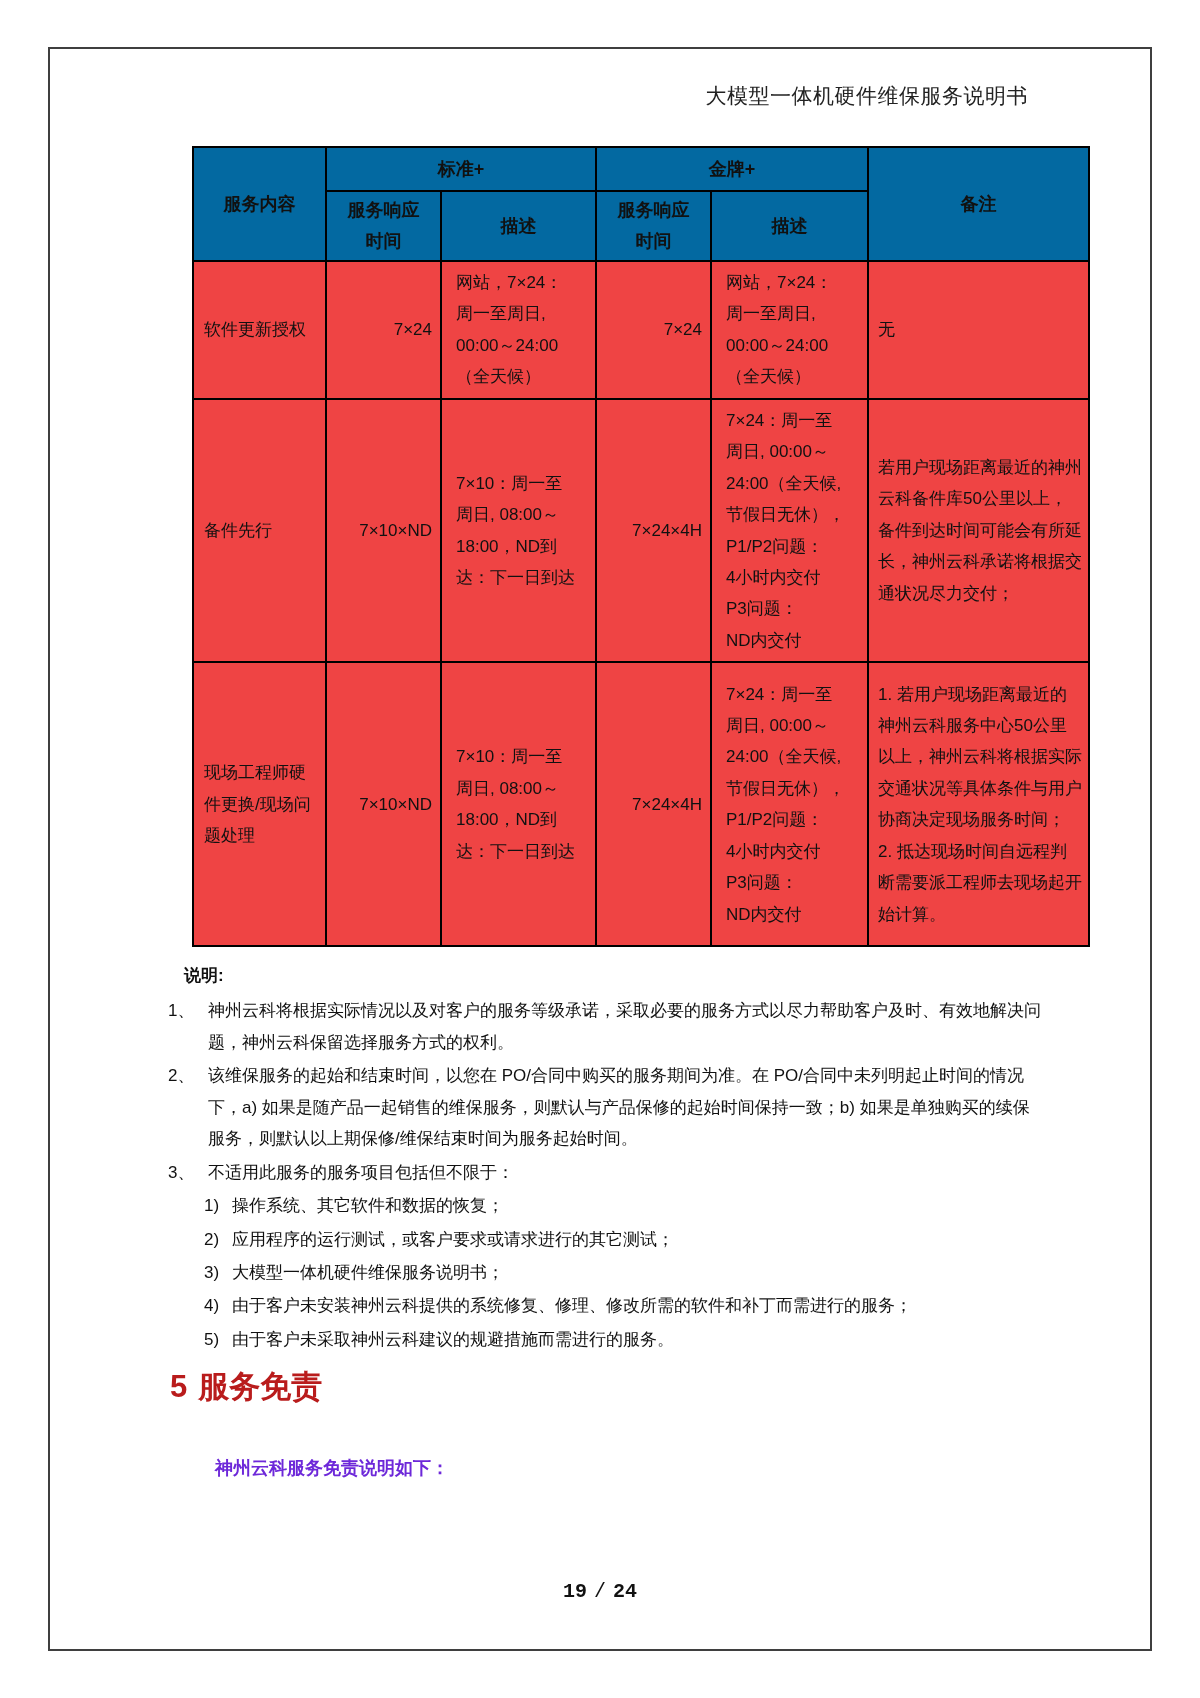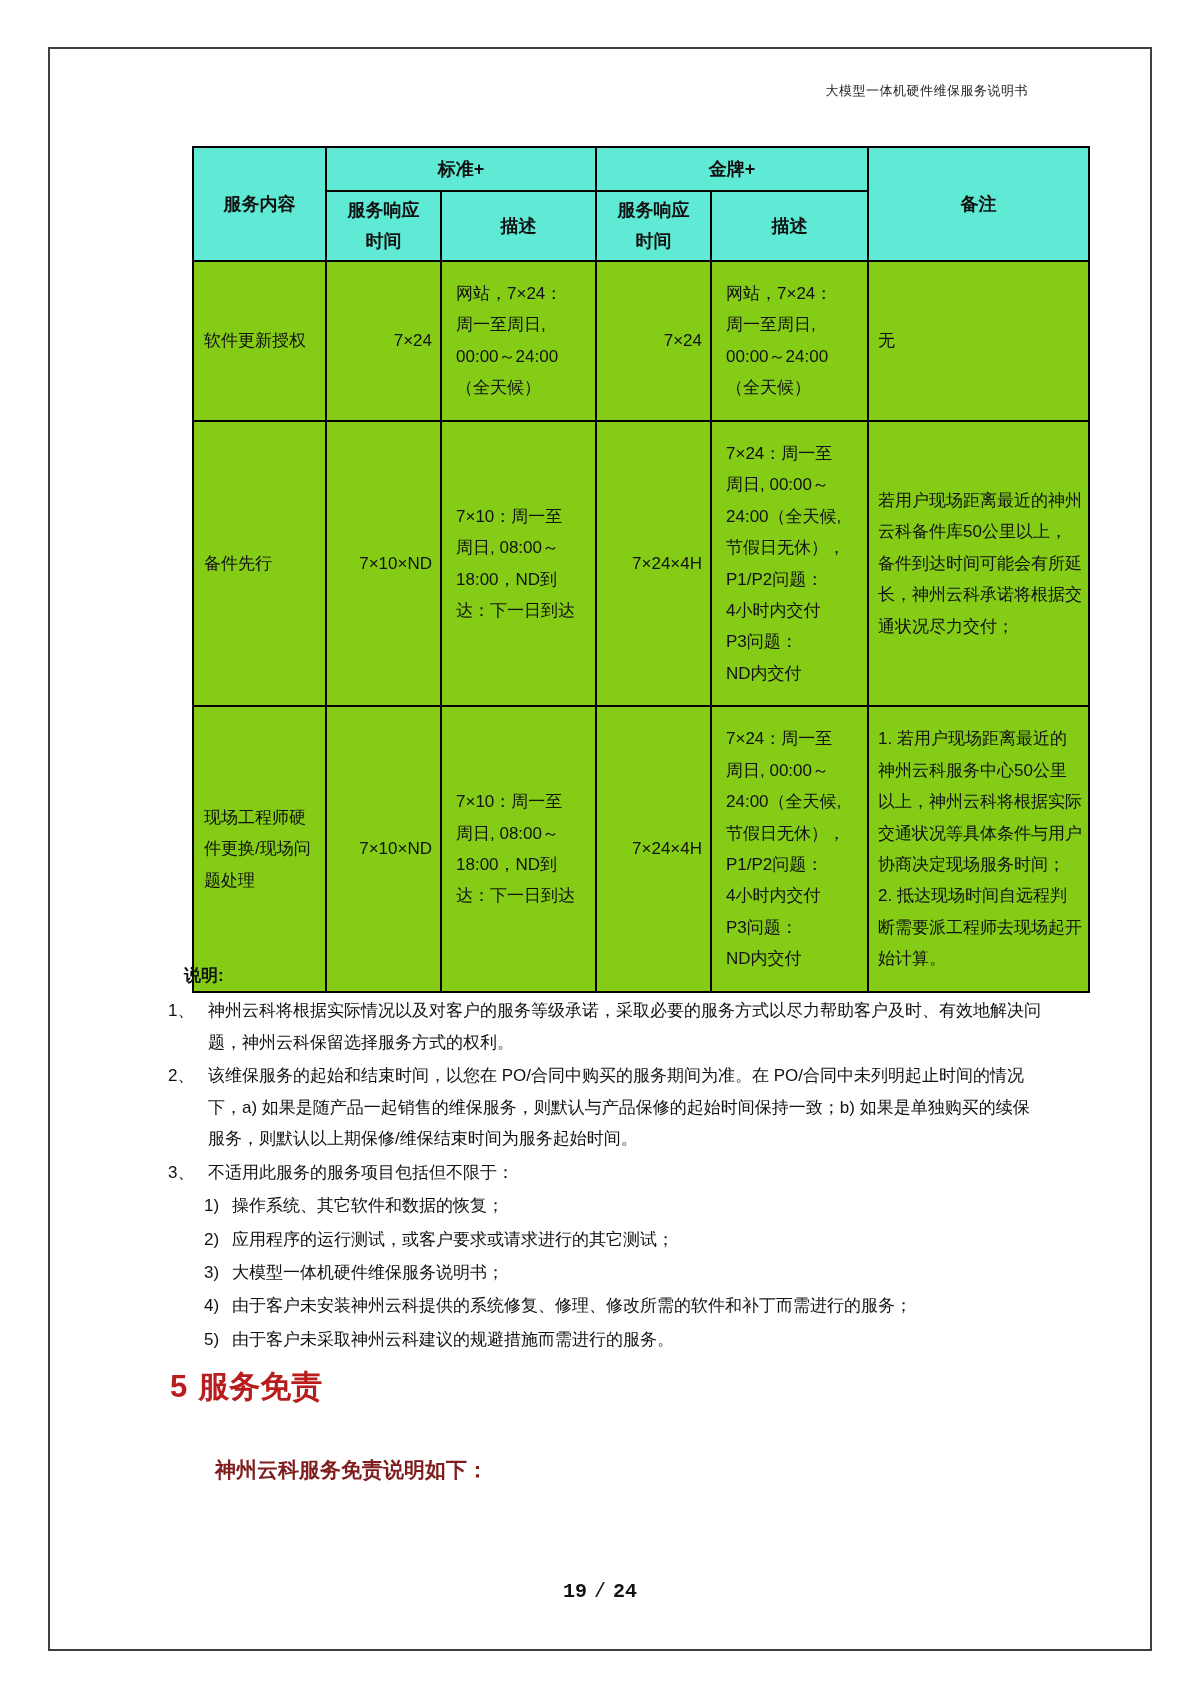--- a/index.html
+++ b/index.html
@@ -15,47 +15,47 @@
     position:absolute; left:48px; top:47px;
     width:1104px; height:1604px;
     border:2px solid #3f3f3f;
     box-sizing:border-box;
     background:transparent;
   }
   .doc-title {
     position:absolute; top:82px; left:500px; width:528px;
     text-align:right;
     font-family:"DejaVu Serif","Liberation Serif",serif;
-    font-size:13px; color:#222222;
+    font-size:21px; color:#222222;
     letter-spacing:0.5px;
   }
   table.service-table {
     position:absolute; left:192px; top:146px;
     width:896px;
     border-collapse:collapse;
     table-layout:fixed;
   }
   .service-table th, .service-table td {
     border:2px solid #000000;
     box-sizing:border-box;
   }
   .service-table th {
-    background:#5eead4;
+    background:#0369a1;
     font-size:18px; font-weight:bold;
     text-align:center; vertical-align:middle;
     padding:2px 4px;
     white-space:pre-line;
     line-height:1.7;
   }
   .service-table td {
-    background:#84cc16;
+    background:#ef4444;
     font-size:17px;
     vertical-align:middle;
     line-height:1.85;
-    padding:16px 8px;
+    padding:5px 8px;
   }
   td.c-service { text-align:left; padding-left:10px; padding-right:6px; }
   td.c-time    { text-align:right; }
   td.c-desc    { text-align:left; white-space:pre-line; padding-left:14px; padding-right:4px; }
   td.c-remark  { text-align:left; white-space:pre-line; padding-left:9px;  padding-right:6px; }
   tr.r-head1 { height:44px; }
   tr.r-head2 { height:70px; }
   tr.r-data1 { height:124px; }
   tr.r-data2 { height:252px; }
   tr.r-data3 { height:284px; }
@@ -71,21 +71,21 @@
   .note-sub  { display:flex; margin:2px 0 2px 36px; }
   .note-sub .note-num { flex:0 0 28px; width:28px; }
 
   .section-heading {
     position:absolute; left:170px; top:1366px;
     font-size:31px; font-weight:bold; color:#b91c1c;
   }
   .section-heading .sec-num { margin-right:11px; }
   .disclaimer-intro {
     position:absolute; left:215px; top:1456px;
-    font-size:21px; font-weight:bold; color:#7f1d1d;
+    font-size:18px; font-weight:bold; color:#6d28d9;
   }
   .page-footer {
     position:absolute; top:1580px; left:0; width:1200px;
     text-align:center;
     font-family:Liberation Mono, monospace;
     font-size:20px; font-weight:bold; color:#111111;
   }
   .page-footer .sep { margin:0 7px; font-weight:normal; }
 </style>
 </head>

